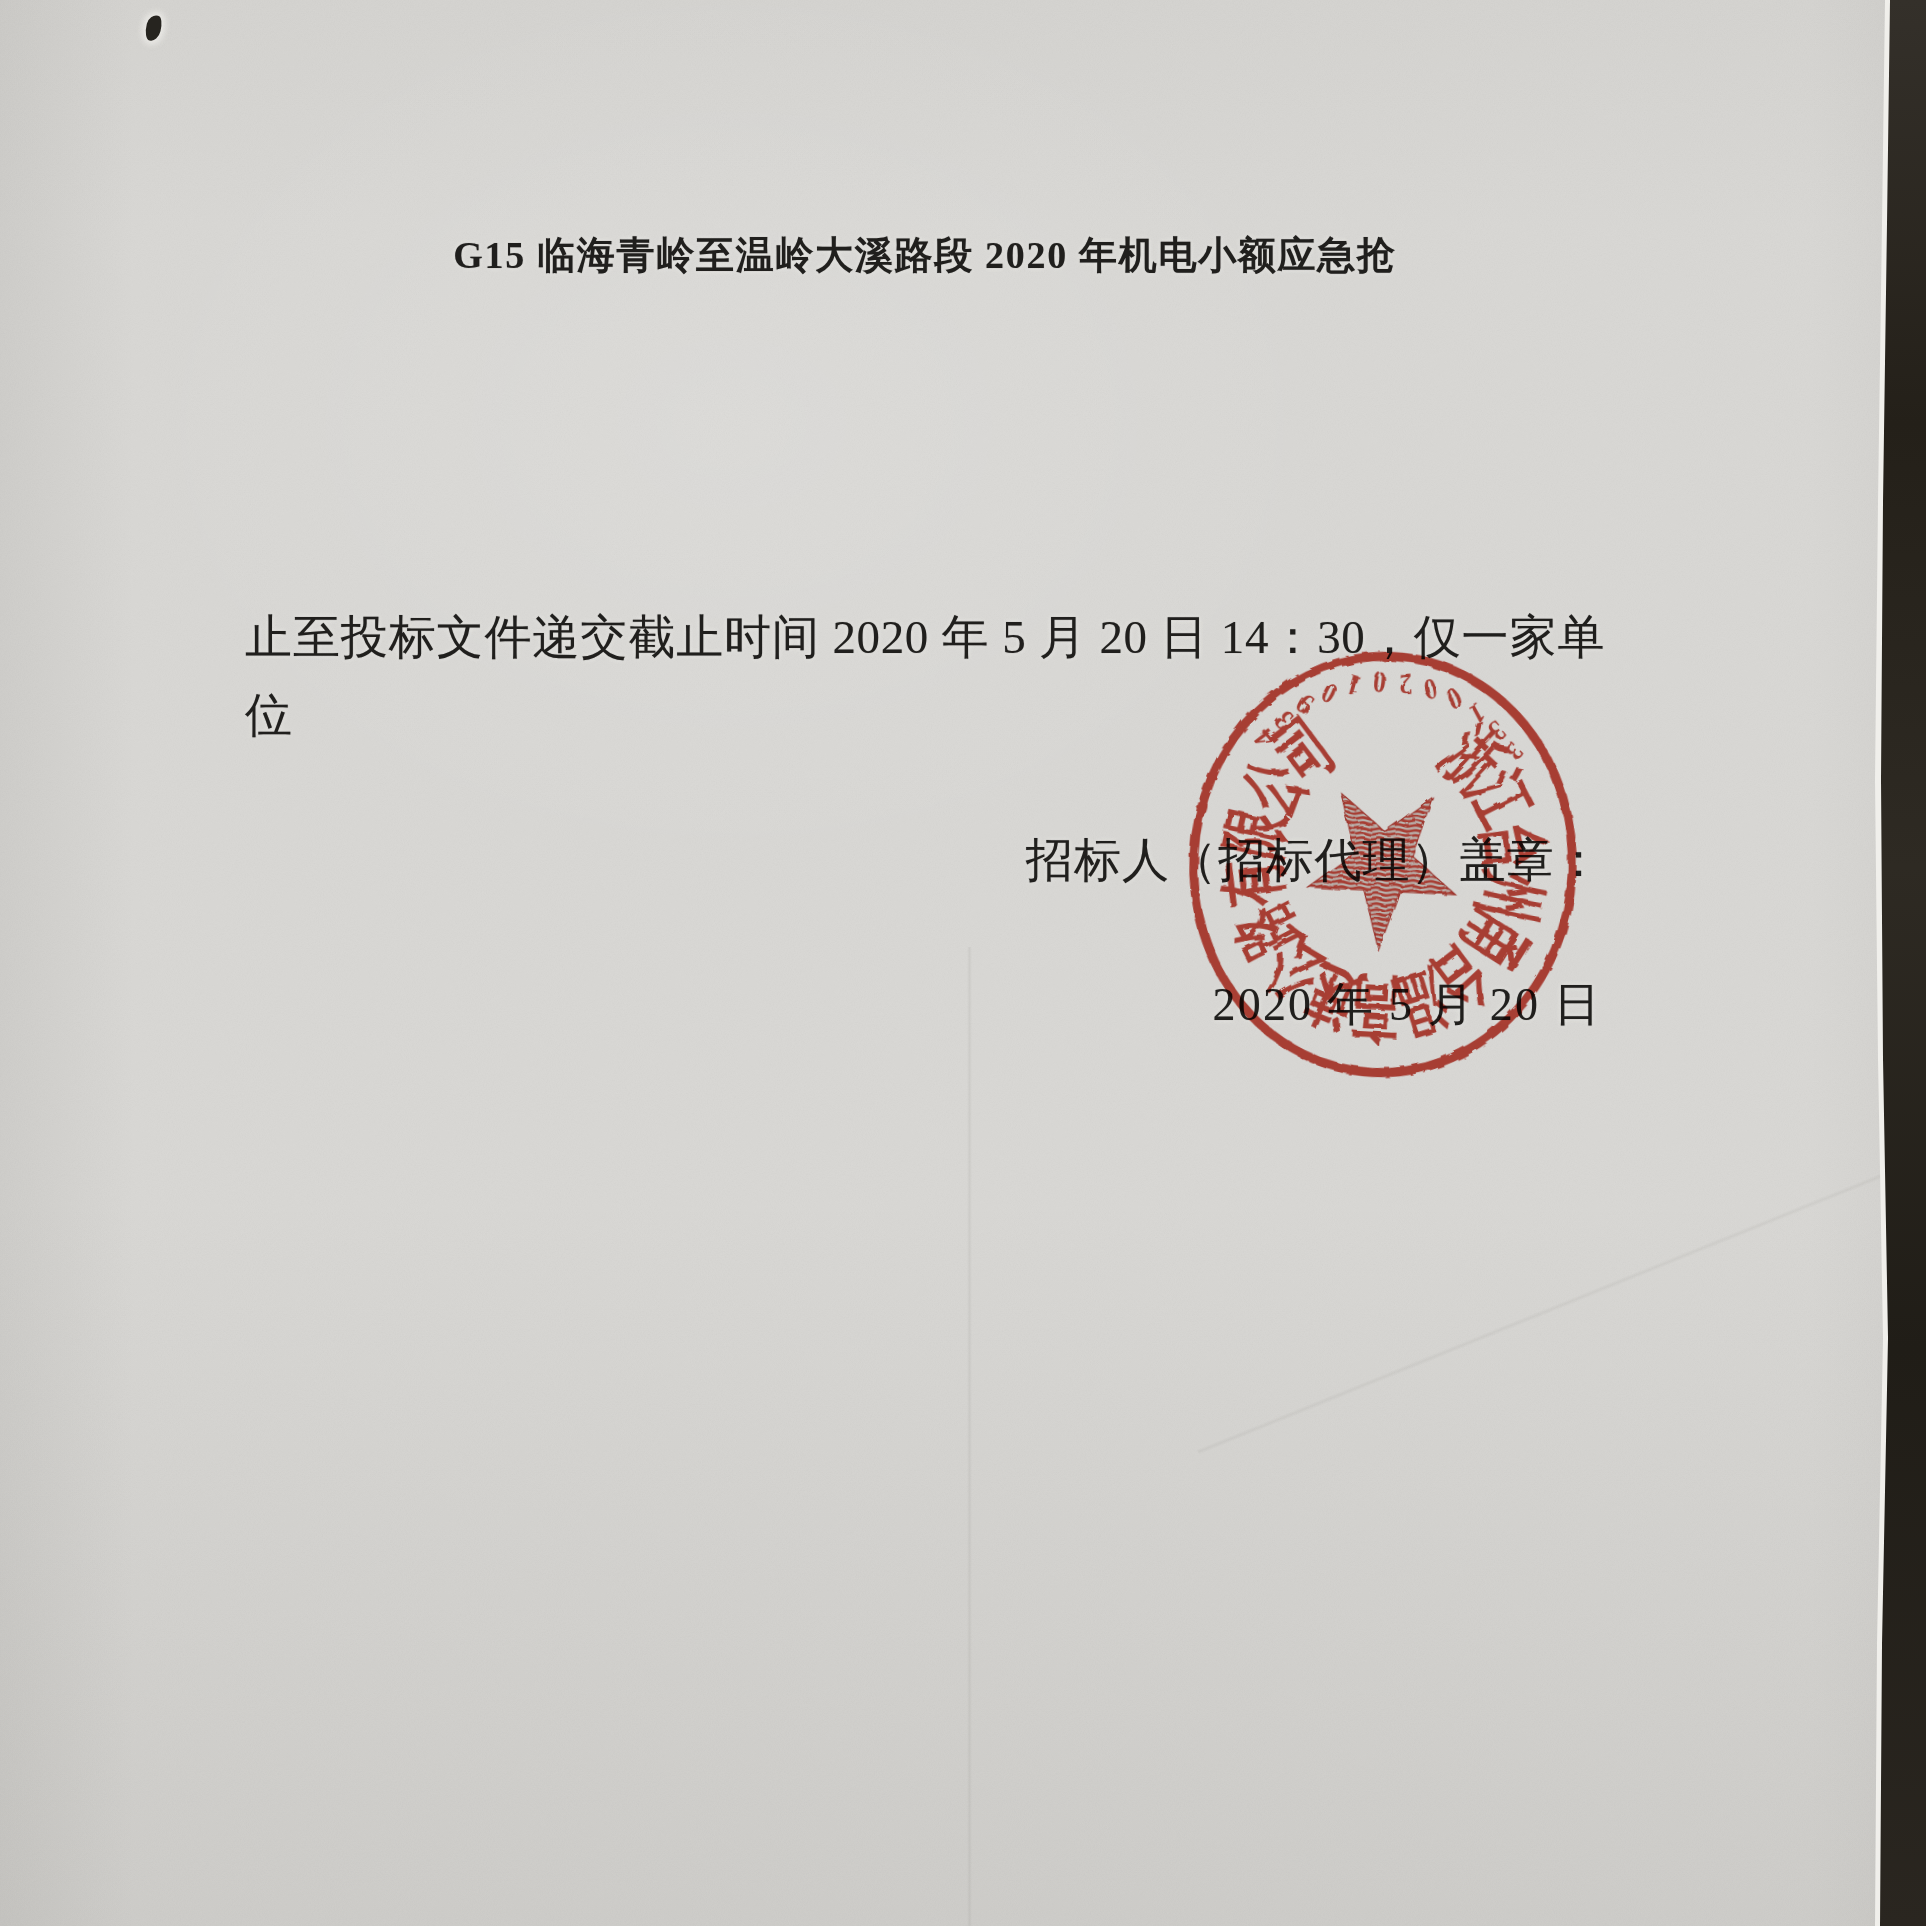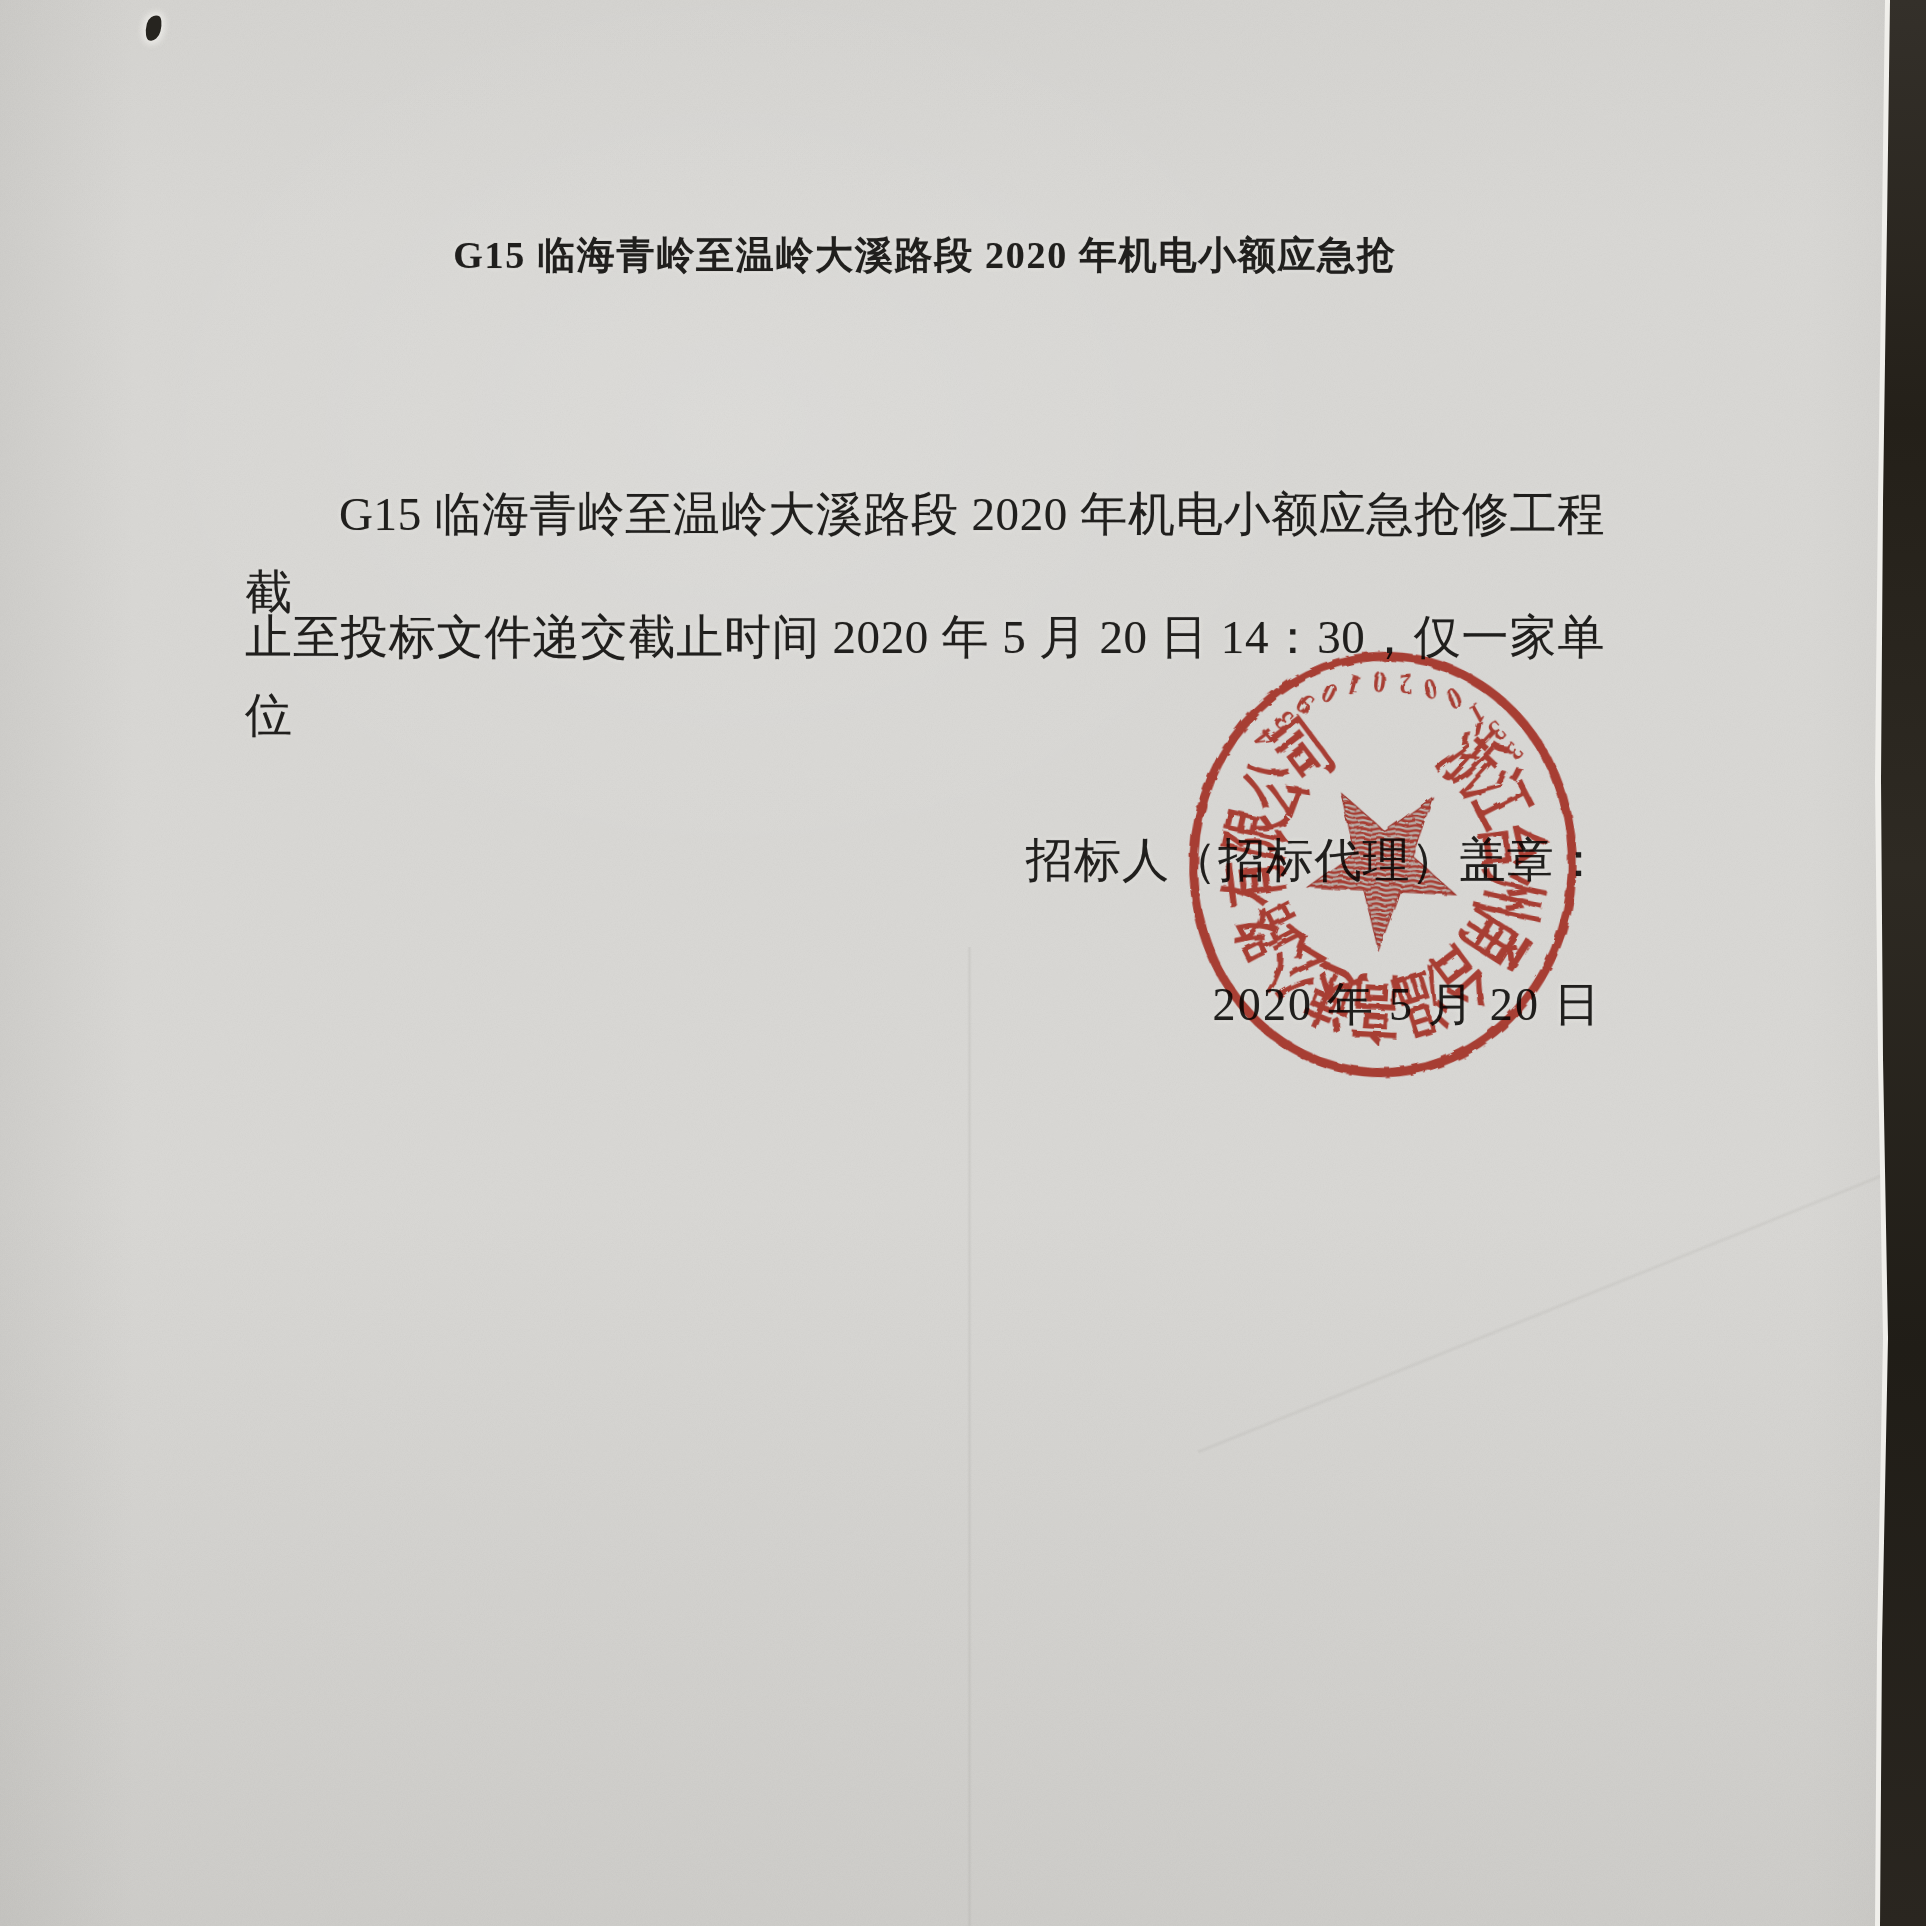--- a/index.html
+++ b/index.html
@@ -67,21 +67,20 @@
 </style>
 </head>
 <body>
 
 <div id="paper">
   <div class="crease-v"></div>
   <div class="crease-d"></div>
 
   <div class="txt title-line" style="top:213px">G15 临海青岭至温岭大溪路段 2020 年机电小额应急抢</div>
 
-  <div class="txt body-line just" style="top:475px;text-indent:94px">G15 临海青岭至温岭大溪路段 2020 年机电小额应急抢修工程截</div>
   <div class="txt body-line just" style="top:598px">止至投标文件递交截止时间 2020 年 5 月 20 日 14：30，仅一家单位</div>
 
   <div class="txt sig-line" style="top:829px">招标人（招标代理）盖章：</div>
   <div class="txt date-line" style="top:974px">2020 年 5 月 20 日</div>
 
   <div id="stamp-box"><svg width="446" height="471" viewBox="0 0 800 846">
         <defs>
           <pattern id="starhatch" width="800" height="9" patternUnits="userSpaceOnUse">
             <rect width="800" height="9" fill="#c23a2e"></rect>
             <path d="M0 4.5 Q 8 2 16 4.5 T 32 4.5 T 48 4.5 T 64 4.5 T 80 4.5 T 96 4.5 T 112 4.5 T 128 4.5 T 144 4.5 T 160 4.5 T 176 4.5 T 192 4.5 T 208 4.5 T 224 4.5 T 240 4.5 T 256 4.5 T 272 4.5 T 288 4.5 T 304 4.5 T 320 4.5 T 336 4.5 T 352 4.5" transform="translate(224,0)" stroke="#dcdbd7" stroke-width="3.2" fill="none"></path>

